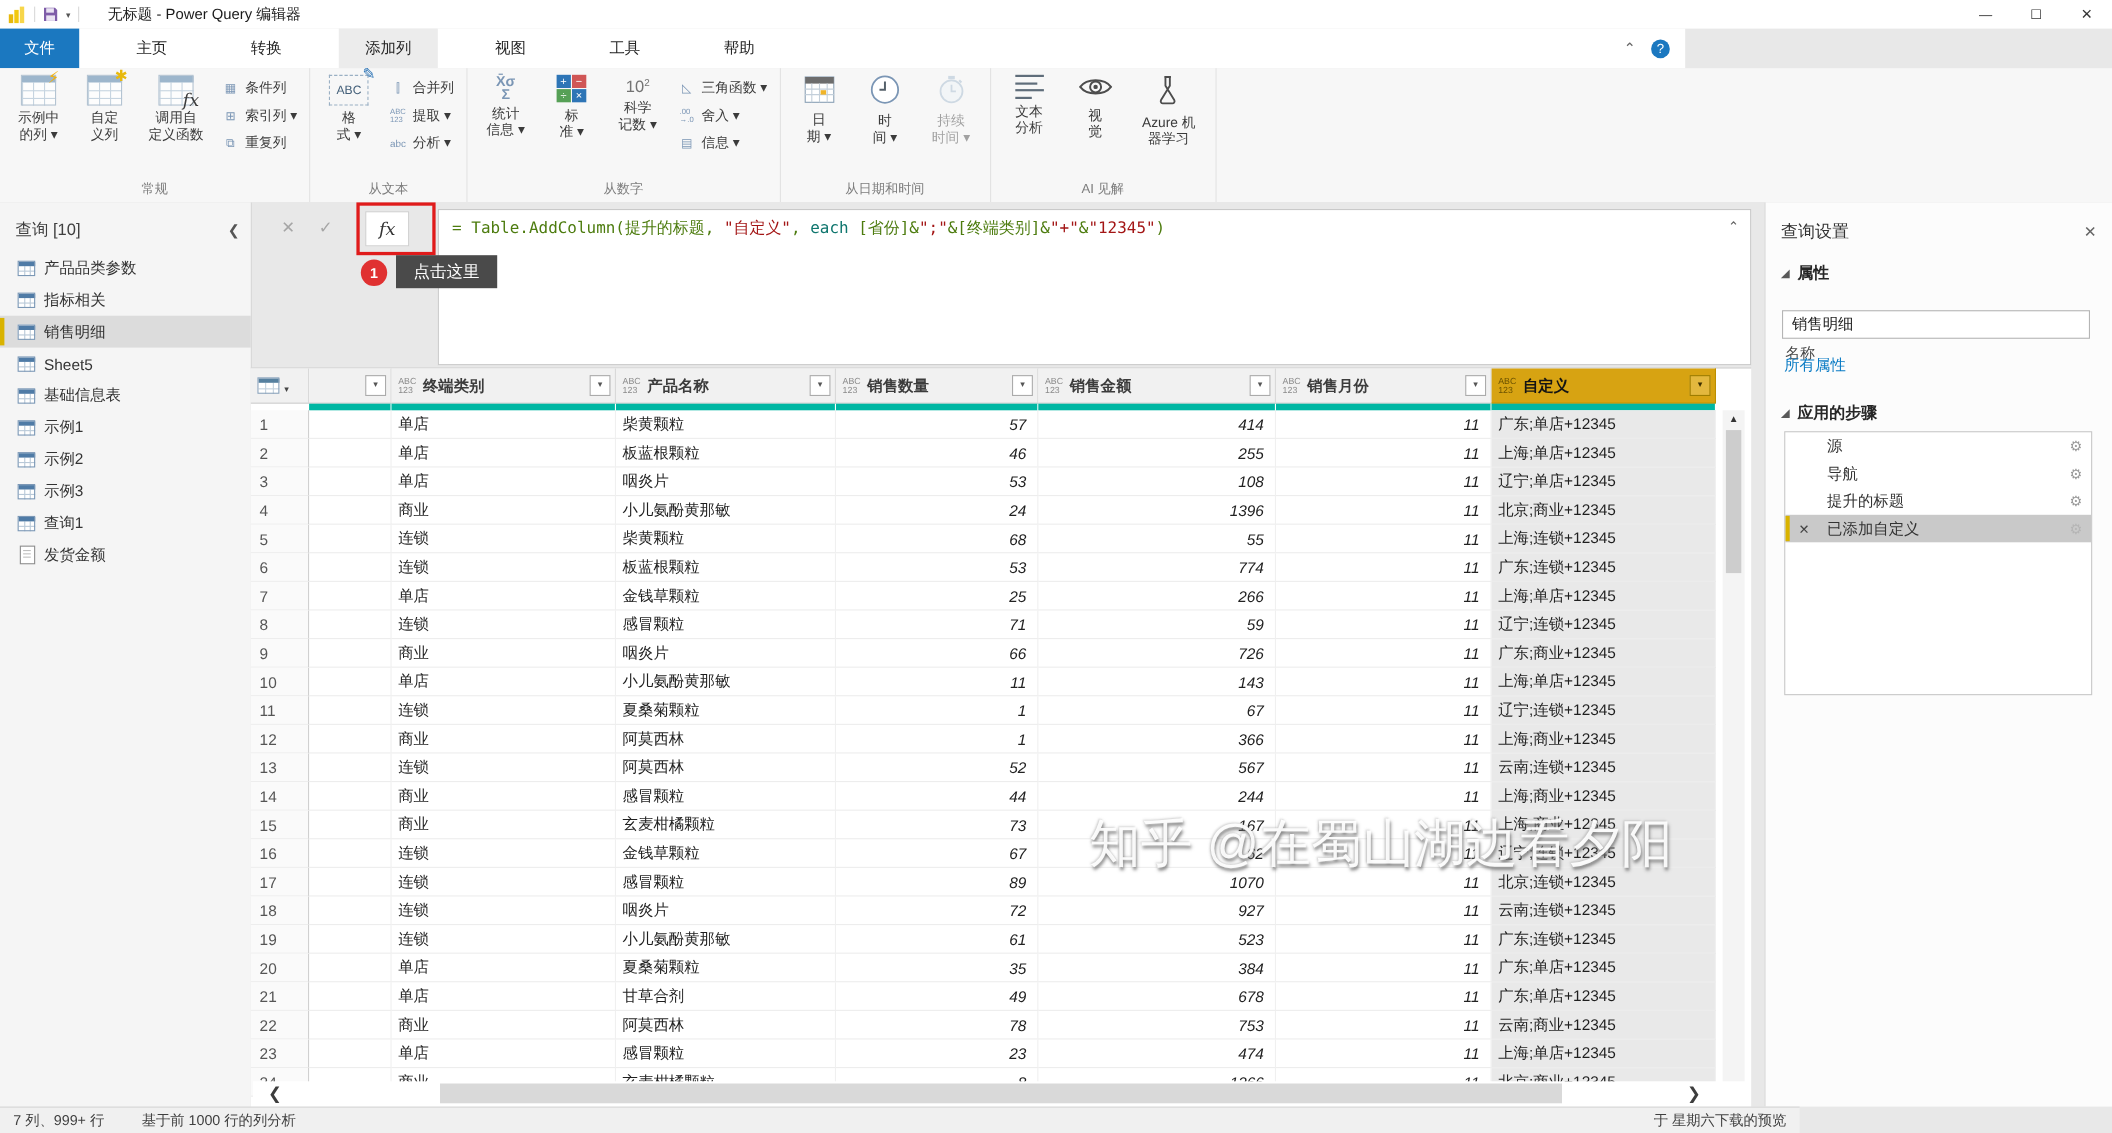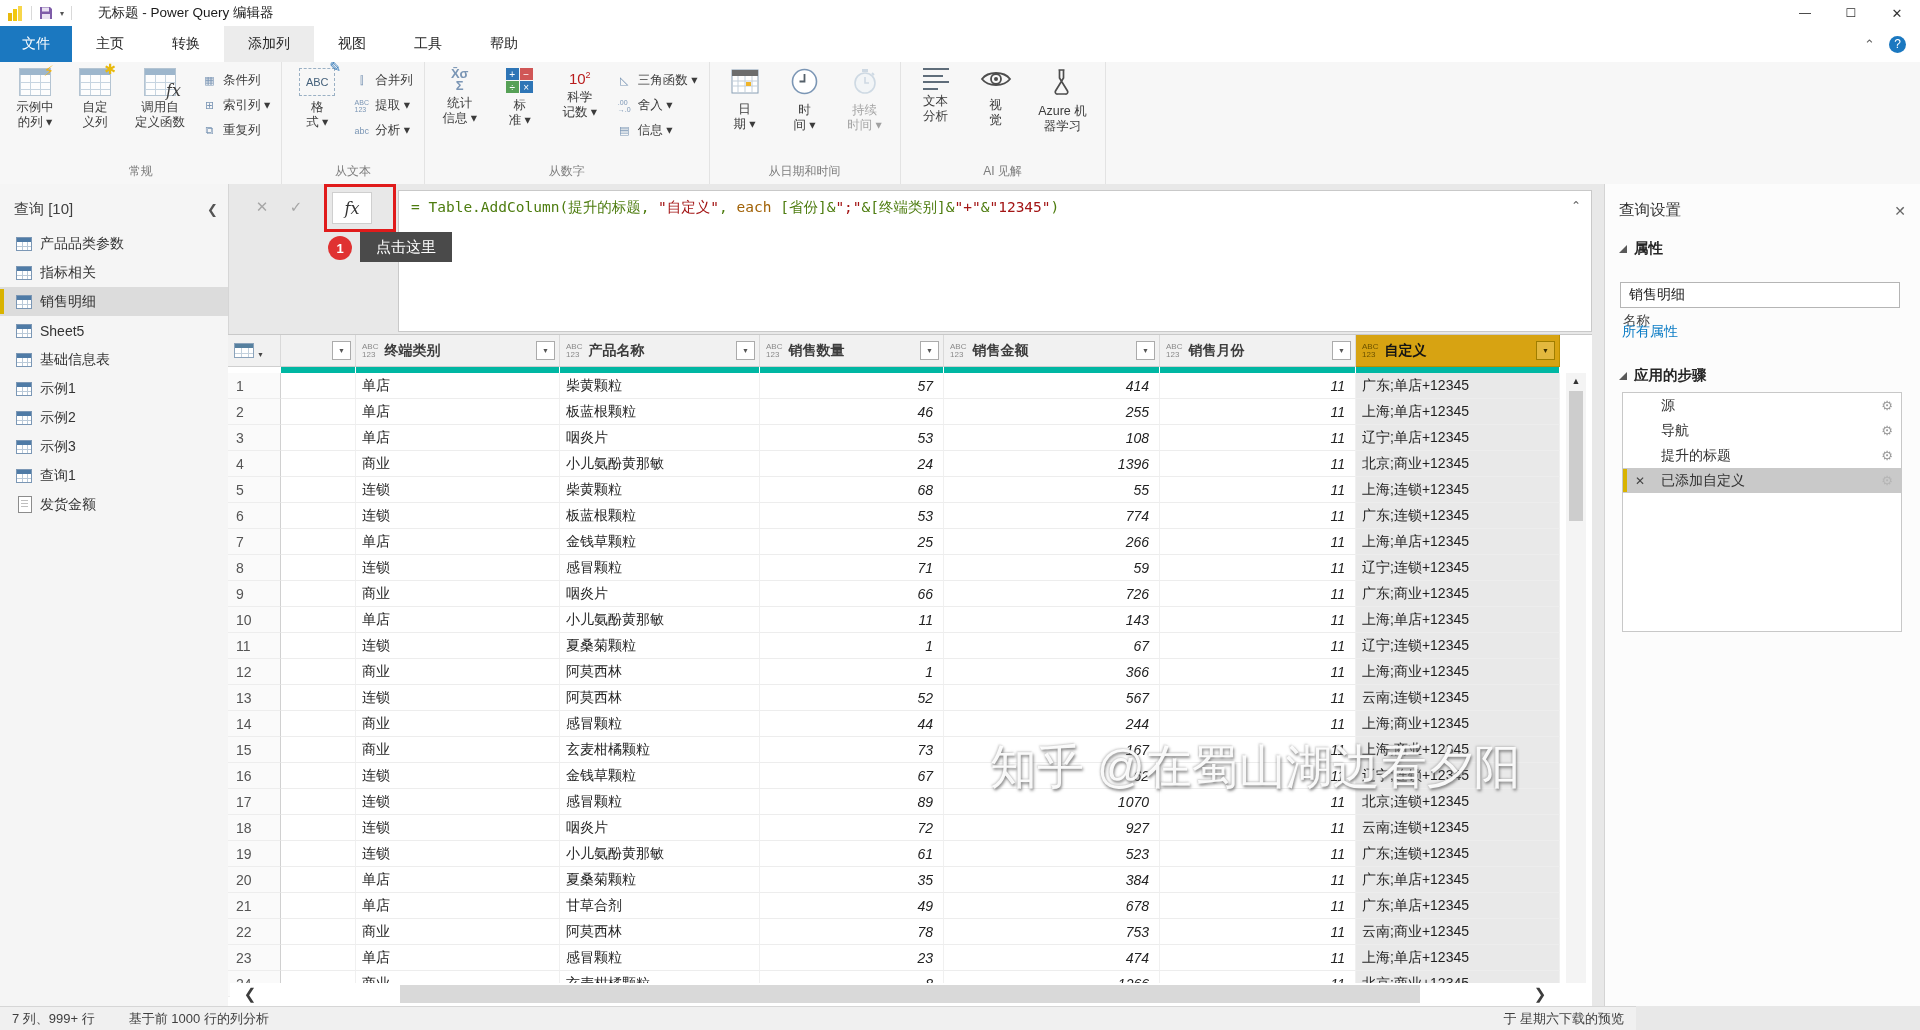--- a/index.html
+++ b/index.html
@@ -20,22 +20,22 @@
   .vsep{width:1px;height:14px;background:#d9d9d9;}
   .save-ic svg{display:block;}
   .qat-arrow{font-size:8px;color:#555;}
   .wtitle{margin-left:26px;color:#1a1a1a;}
   .wcontrols{margin-left:auto;display:flex;height:26px;}
   .wbtn{width:46px;height:26px;display:flex;align-items:center;justify-content:center;
         font-size:12px;color:#333;}
   .wbtn.close{font-size:13px;}
 
   
-  .tabbar{position:absolute;left:0;top:26px;width:1920px;height:36px;background:#fff;
-          display:flex;align-items:stretch;font-size:14px;}
+  .tabbar{position:absolute;left:0;top:26px;width:1532px;height:36px;background:#fff;
+          display:flex;align-items:stretch;font-size:14px;gap:28px;}
   .tab-file{background:#1b78c0;color:#fff;padding:0 22px;display:flex;align-items:center;}
   .tab{padding:0 24px;display:flex;align-items:center;color:#262626;}
   .tab.active{background:#ececec;}
   .tab-right{margin-left:auto;display:flex;align-items:center;gap:14px;padding-right:14px;}
   .chev-up{color:#666;font-size:13px;}
   .help-dot{width:17px;height:17px;border-radius:50%;background:#1b78c0;color:#fff;
             font-size:12px;display:flex;align-items:center;justify-content:center;}
 
   
   .ribbon{position:absolute;left:0;top:62px;width:1920px;height:122px;background:#f7f7f7;
@@ -69,21 +69,21 @@
   .ovl.fx{font-family:"DejaVu Serif",serif;font-style:italic;font-size:16px;color:#3d3d3d;}
   .icn-abc{width:34px;height:26px;border:1px dashed #9ab0c4;display:flex;align-items:center;
            justify-content:center;font-size:11px;color:#4a6variables58;position:relative;color:#44607a;}
   .icn-abc .pencil{position:absolute;top:-9px;right:-7px;color:#2e75b6;font-size:14px;}
   .icn-sigma{font-size:13px;line-height:12px;color:#7b96b5;text-align:center;font-weight:bold;}
   .icn-calc{width:28px;height:26px;display:grid;grid-template-columns:13px 13px;grid-template-rows:12px 12px;gap:1px;}
   .icn-calc i{background:#2e75b6;color:#fff;font-style:normal;font-size:10px;display:flex;
               align-items:center;justify-content:center;}
   .icn-calc i:nth-child(2){background:#d05656;}
   .icn-calc i:nth-child(3){background:#56a056;}
-  .icn-10{font-size:15px;color:#b91c1c;}
+  .icn-10{font-size:15px;color:#737373;}
   .icn-10 sup{font-size:9px;}
   .icn-lines{width:26px;height:22px;display:flex;flex-direction:column;justify-content:space-between;}
   .icn-lines i{height:2px;background:#5f6d7a;}
   .icn-lines i:nth-child(2){width:80%;}
   .icn-lines i:nth-child(4){width:60%;}
 
   
   .workspace{position:absolute;left:0;top:184px;width:1920px;height:822px;background:#e8e8e8;}
 
   
@@ -119,21 +119,21 @@
   .fbadge{position:absolute;left:100px;top:52px;width:24px;height:24px;border-radius:50%;
           background:#e03131;color:#fff;font-size:13px;font-weight:bold;display:flex;
           align-items:center;justify-content:center;z-index:7;}
   .ftip{position:absolute;left:132px;top:48px;height:30px;padding:0 16px;background:#4a4a4a;
         color:#fff;font-size:15px;display:flex;align-items:center;z-index:7;}
   .fbox{position:absolute;left:170px;top:6px;right:0;bottom:2px;background:#fff;
         border:1px solid #c9c9c9;box-sizing:border-box;}
   .fcode{position:absolute;left:12px;top:7px;right:40px;font-family:"DejaVu Sans Mono",monospace;
          font-size:14.5px;color:#000;white-space:nowrap;overflow:hidden;}
   .tok-s{color:#a31515;}
-  .tok-b{color:#a16207;}
+  .tok-b{color:#0f766e;}
   .tok-k{color:#4d7c0f;}
   .fexpand{position:absolute;right:10px;top:8px;color:#666;font-size:12px;}
 
   
   .grid{position:absolute;left:228px;top:150px;width:1364px;height:672px;background:#fff;
         border-top:1px solid #c9c9c9;}
   .ghead{position:absolute;left:0;top:0;width:1332px;height:32px;display:grid;
          grid-template-columns:53px 75px 204px 200px 184px 216px 196px 204px;}
   .hcell{background:#f1f1f1;border-right:1px solid #d9d9d9;border-bottom:1px solid #cfcfcf;
          display:flex;align-items:center;padding:0 4px 0 6px;font-size:14px;color:#333;

